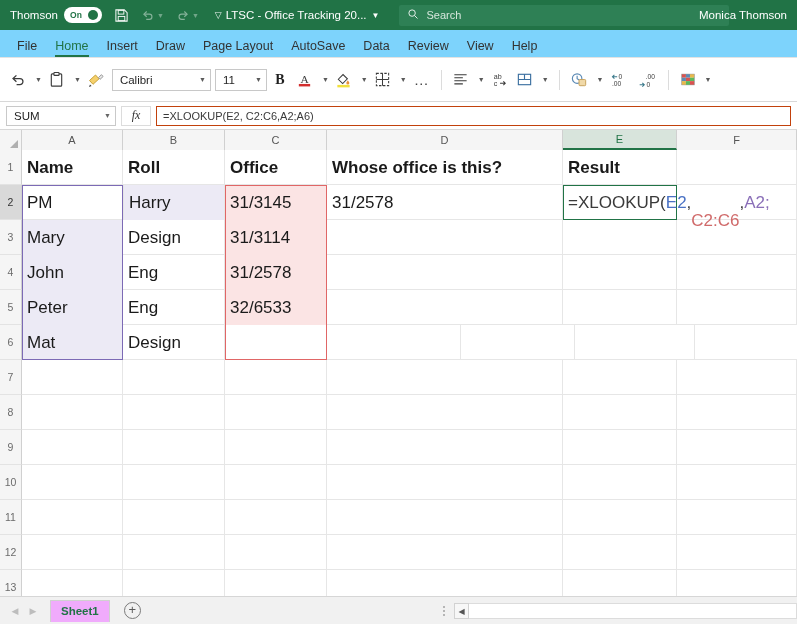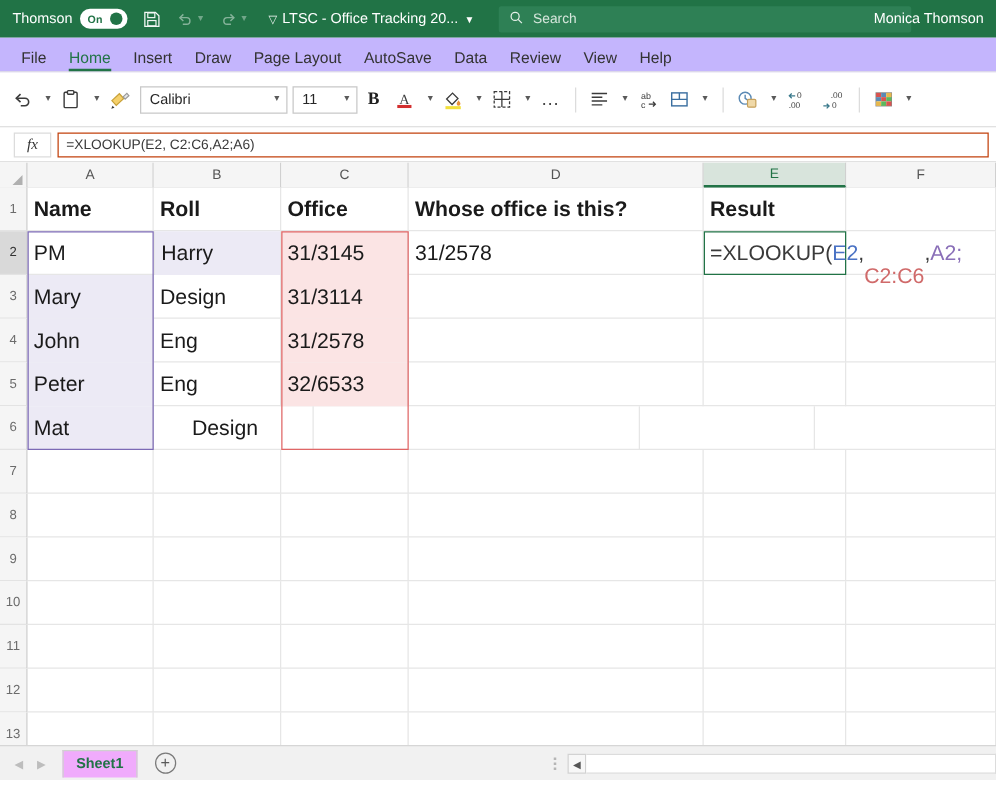--- a/index.html
+++ b/index.html
@@ -61,21 +61,21 @@
   .searchbox .ph { font-size: 11px; color: #d6e6dc; }
   .username {
     position: absolute; right: 10px; top: 50%;
     transform: translateY(-50%);
     font-size: 11.5px; color: #ffffff; white-space: nowrap; text-align: right;
   }
 
   
   .menubar {
     height: 28px;
-    background: #c4b5fd;
+    background: #7dd3fc;
     display: flex; align-items: flex-end;
     padding-left: 8px;
     border-bottom: 1px solid #e3e3e3;
   }
   .menu-item {
     font-size: 12.5px; color: #333333;
     padding: 0 9px 5px 9px;
     position: relative; cursor: default;
     line-height: 1;
   }
@@ -110,21 +110,21 @@
   }
   .rb-sep {
     width: 1px; height: 20px; background: #dcdcdc; margin: 0 7px;
   }
   .combo {
     height: 22px; border: 1px solid #c8c8c8; background: #fff;
     display: flex; align-items: center; justify-content: space-between;
     padding: 0 4px 0 7px; font-size: 11.5px; color: #262626;
     margin-left: 4px;
   }
-  .combo.font { width: 118px; }
+  .combo.font { width: 99px; }
   .combo.size { width: 52px; margin-left: 4px; }
   .combo .cv { white-space: nowrap; overflow: hidden; }
   .combo .cc { font-size: 7px; color: #5a5a5a; }
   .boldbtn {
     font-family: "Liberation Serif", serif;
     font-weight: bold; font-size: 14px; color: #1f1f1f;
     width: 26px; text-align: center;
   }
   .ellipsis { font-size: 15px; color: #444; letter-spacing: 1px; line-height: 0.6; }
 
@@ -209,21 +209,20 @@
     background: #f5f5f5;
     border-right: 1px solid #d0d0d0;
     border-bottom: 1px solid #e3e3e3;
     cursor: default;
   }
   .rowhead.sel { background: #d9d9d9; color: #333; }
   .cells { flex: 1; position: relative; }
   .grid-row {
     display: flex; height: 35px;
     border-bottom: 1px solid #e6e6e6;
-    justify-content: space-between;
   }
   .cell {
     height: 35px;
     display: flex; align-items: center;
     padding: 0 5px;
     border-right: 1px solid #e6e6e6;
     font-size: 17px;
     color: #1a1a1a;
     overflow: visible;
     white-space: nowrap;
@@ -511,20 +510,24 @@
         <rect x="11.1" y="7.1" width="4.4" height="3.6" fill="#5cb85c"></rect>
         <rect x="2.5" y="10.7" width="4.3" height="3.8" fill="#e8b84b"></rect>
         <rect x="6.8" y="10.7" width="4.3" height="3.8" fill="#5cb85c"></rect>
         <rect x="11.1" y="10.7" width="4.4" height="3.8" fill="#d9534f"></rect>
       </svg>
   </div>
   <div class="rb-caret">▼</div>
 </div>
 
 <div class="formulabar">
+  <div class="namebox">
+    <span>SUM</span>
+    <span class="nc">▼</span>
+  </div>
   <div class="fx-btn">fx</div>
   <div class="formula-input">=XLOOKUP(E2, C2:C6,A2;A6)</div>
 </div>
 
 <div class="gridwrap">
 
   <div class="colhead-row">
     <div class="corner"></div>
     <div class="colhead" style="width:101px">A</div>
     <div class="colhead" style="width:102px">B</div>

